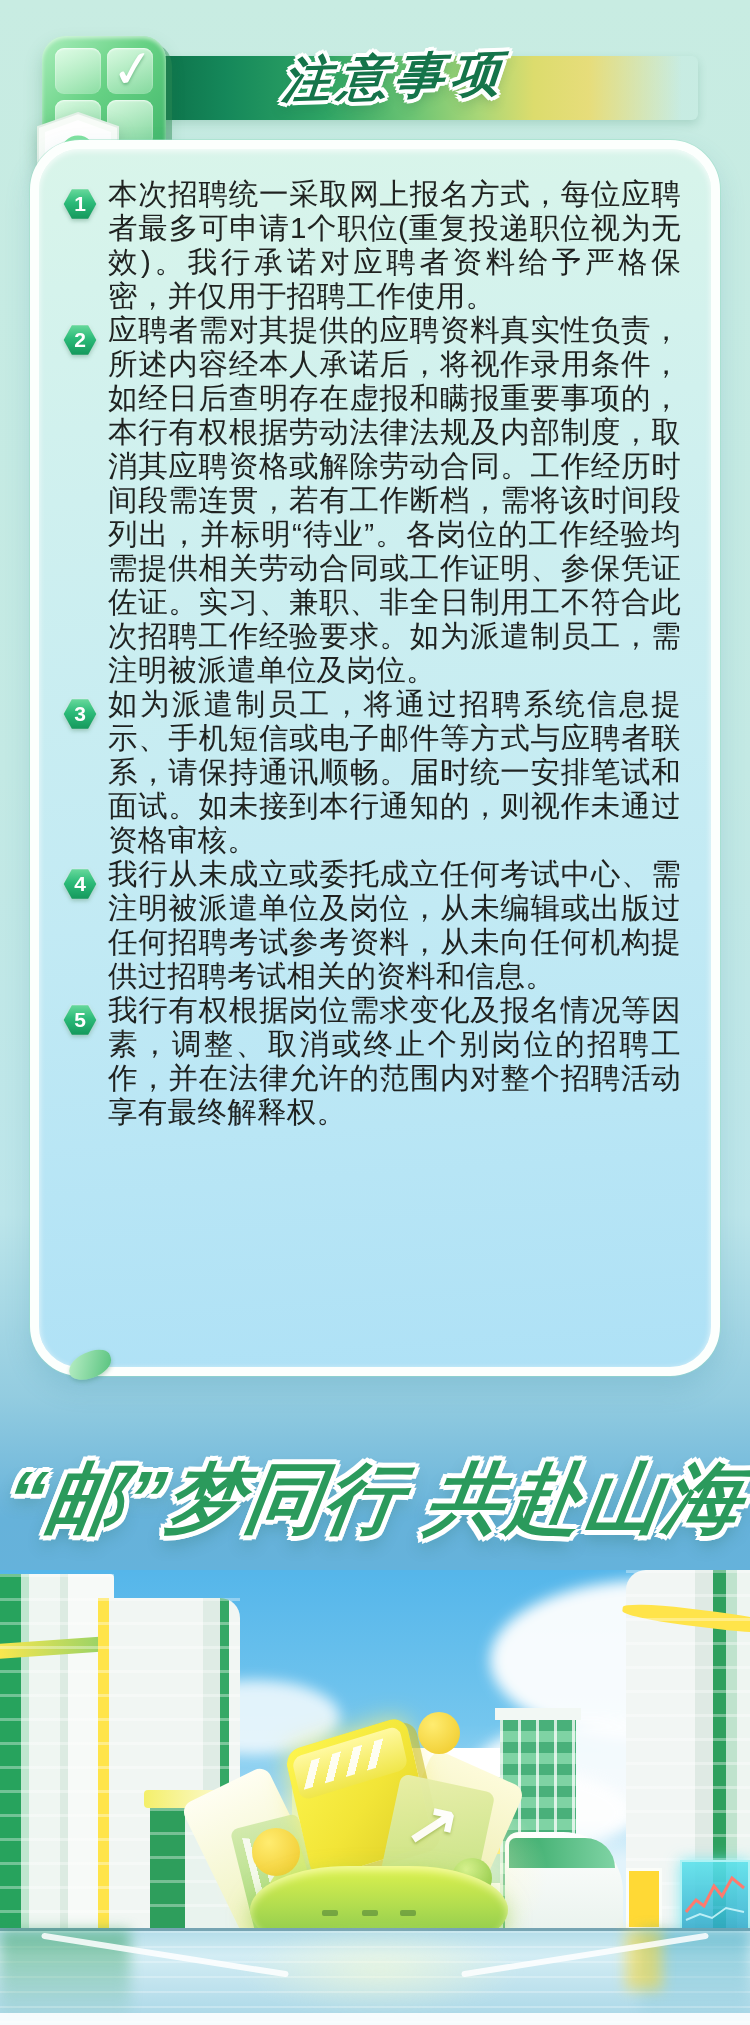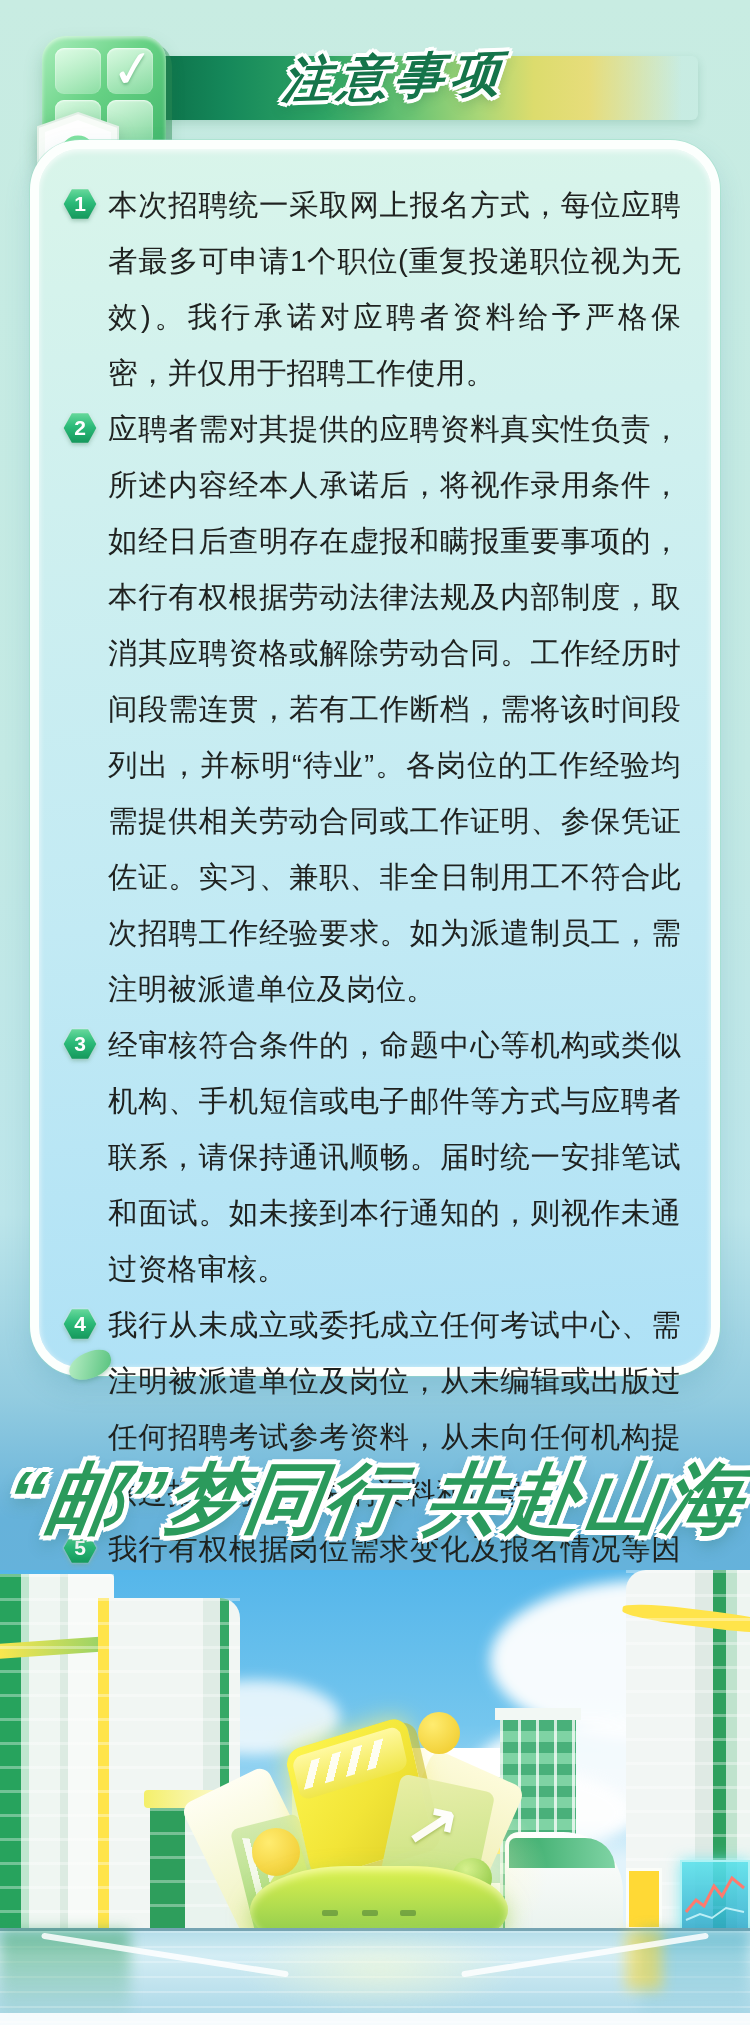--- a/index.html
+++ b/index.html
@@ -52,21 +52,21 @@
   .item{display:flex;align-items:flex-start;}
   .badge{
     flex-shrink:0;width:34px;height:32px;margin:11px 11px 0 0;
     display:flex;align-items:center;justify-content:center;
     clip-path:polygon(26% 4%,74% 4%,98% 50%,74% 96%,26% 96%,2% 50%);
     background:linear-gradient(180deg,#6cdb9e 0%,#2cbb79 45%,#13965a 100%);
     color:#fff;font-size:21px;font-weight:bold;
   }
   .badge-wrap{filter:drop-shadow(0 2px 2px rgba(10,100,60,.35)) drop-shadow(0 0 1px rgba(255,255,255,.9));}
   .itext{
-    font-size:29.5px;line-height:56px;color:#1f2220;text-align:justify;letter-spacing:.3px;
+    font-size:29.5px;line-height:34px;color:#1f2220;text-align:justify;letter-spacing:.3px;
   }
 
   
   .slogan{
     position:absolute;left:0;top:1448px;width:100%;text-align:center;
     font-size:77px;font-weight:900;font-style:italic;letter-spacing:2px;color:#2b9a5c;
     transform:skewX(-8deg);
     text-shadow:-4px -4px 0 #fff,4px -4px 0 #fff,-4px 4px 0 #fff,4px 4px 0 #fff,0 -5px 0 #fff,0 5px 0 #fff,-5px 0 0 #fff,5px 0 0 #fff,0 9px 16px rgba(25,95,65,.35);
   }
 
@@ -190,21 +190,21 @@
     <div class="item">
       <span class="badge-wrap">
           <span class="badge">2</span>
         </span>
       <div class="itext">应聘者需对其提供的应聘资料真实性负责，所述内容经本人承诺后，将视作录用条件，如经日后查明存在虚报和瞒报重要事项的，本行有权根据劳动法律法规及内部制度，取消其应聘资格或解除劳动合同。工作经历时间段需连贯，若有工作断档，需将该时间段列出，并标明“待业”。各岗位的工作经验均需提供相关劳动合同或工作证明、参保凭证佐证。实习、兼职、非全日制用工不符合此次招聘工作经验要求。如为派遣制员工，需注明被派遣单位及岗位。</div>
     </div>
     <div class="item">
       <span class="badge-wrap">
           <span class="badge">3</span>
         </span>
-      <div class="itext">经审核符合条件的，命题中心等机构或类似机构、手机短信或电子邮件等方式与应聘者联系，请保持通讯顺畅。届时统一安排笔试和面试。如未接到本行通知的，则视作未通过资格审核。</div>
+      <div class="itext">如为派遣制员工，将通过招聘系统信息提示、手机短信或电子邮件等方式与应聘者联系，请保持通讯顺畅。届时统一安排笔试和面试。如未接到本行通知的，则视作未通过资格审核。</div>
     </div>
     <div class="item">
       <span class="badge-wrap">
           <span class="badge">4</span>
         </span>
       <div class="itext">我行从未成立或委托成立任何考试中心、需注明被派遣单位及岗位，从未编辑或出版过任何招聘考试参考资料，从未向任何机构提供过招聘考试相关的资料和信息。</div>
     </div>
     <div class="item">
       <span class="badge-wrap">
           <span class="badge">5</span>

